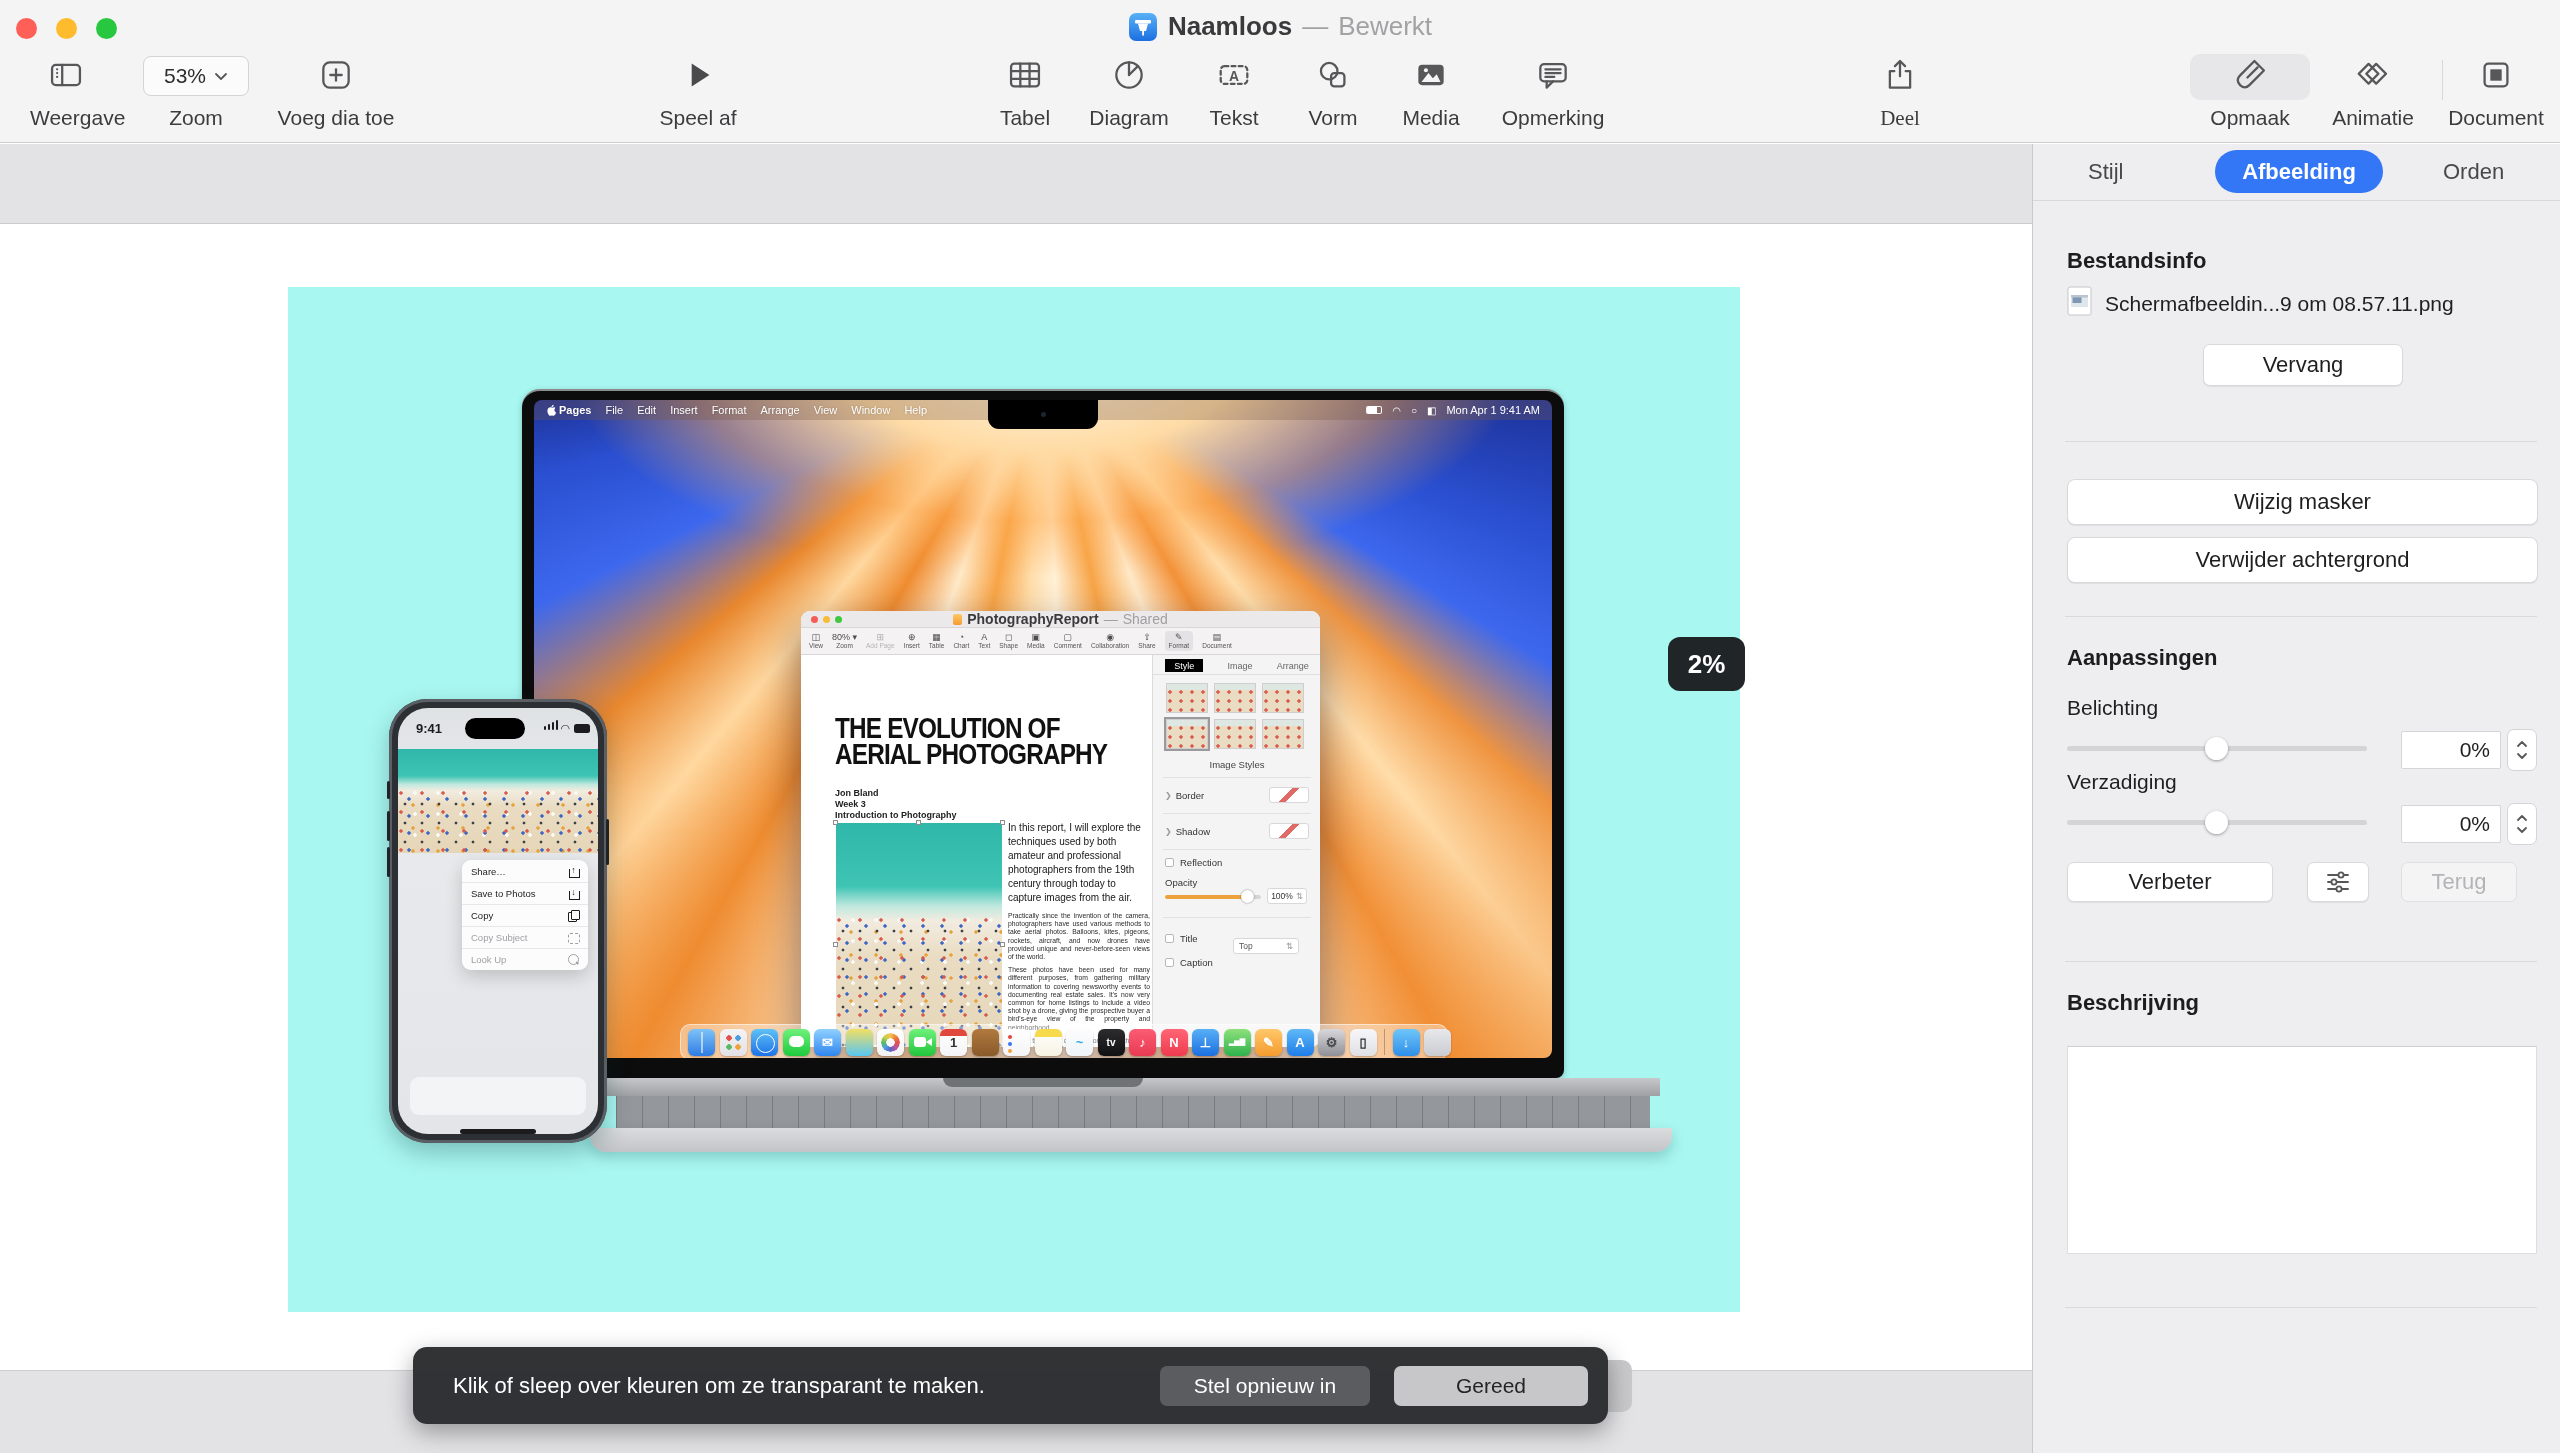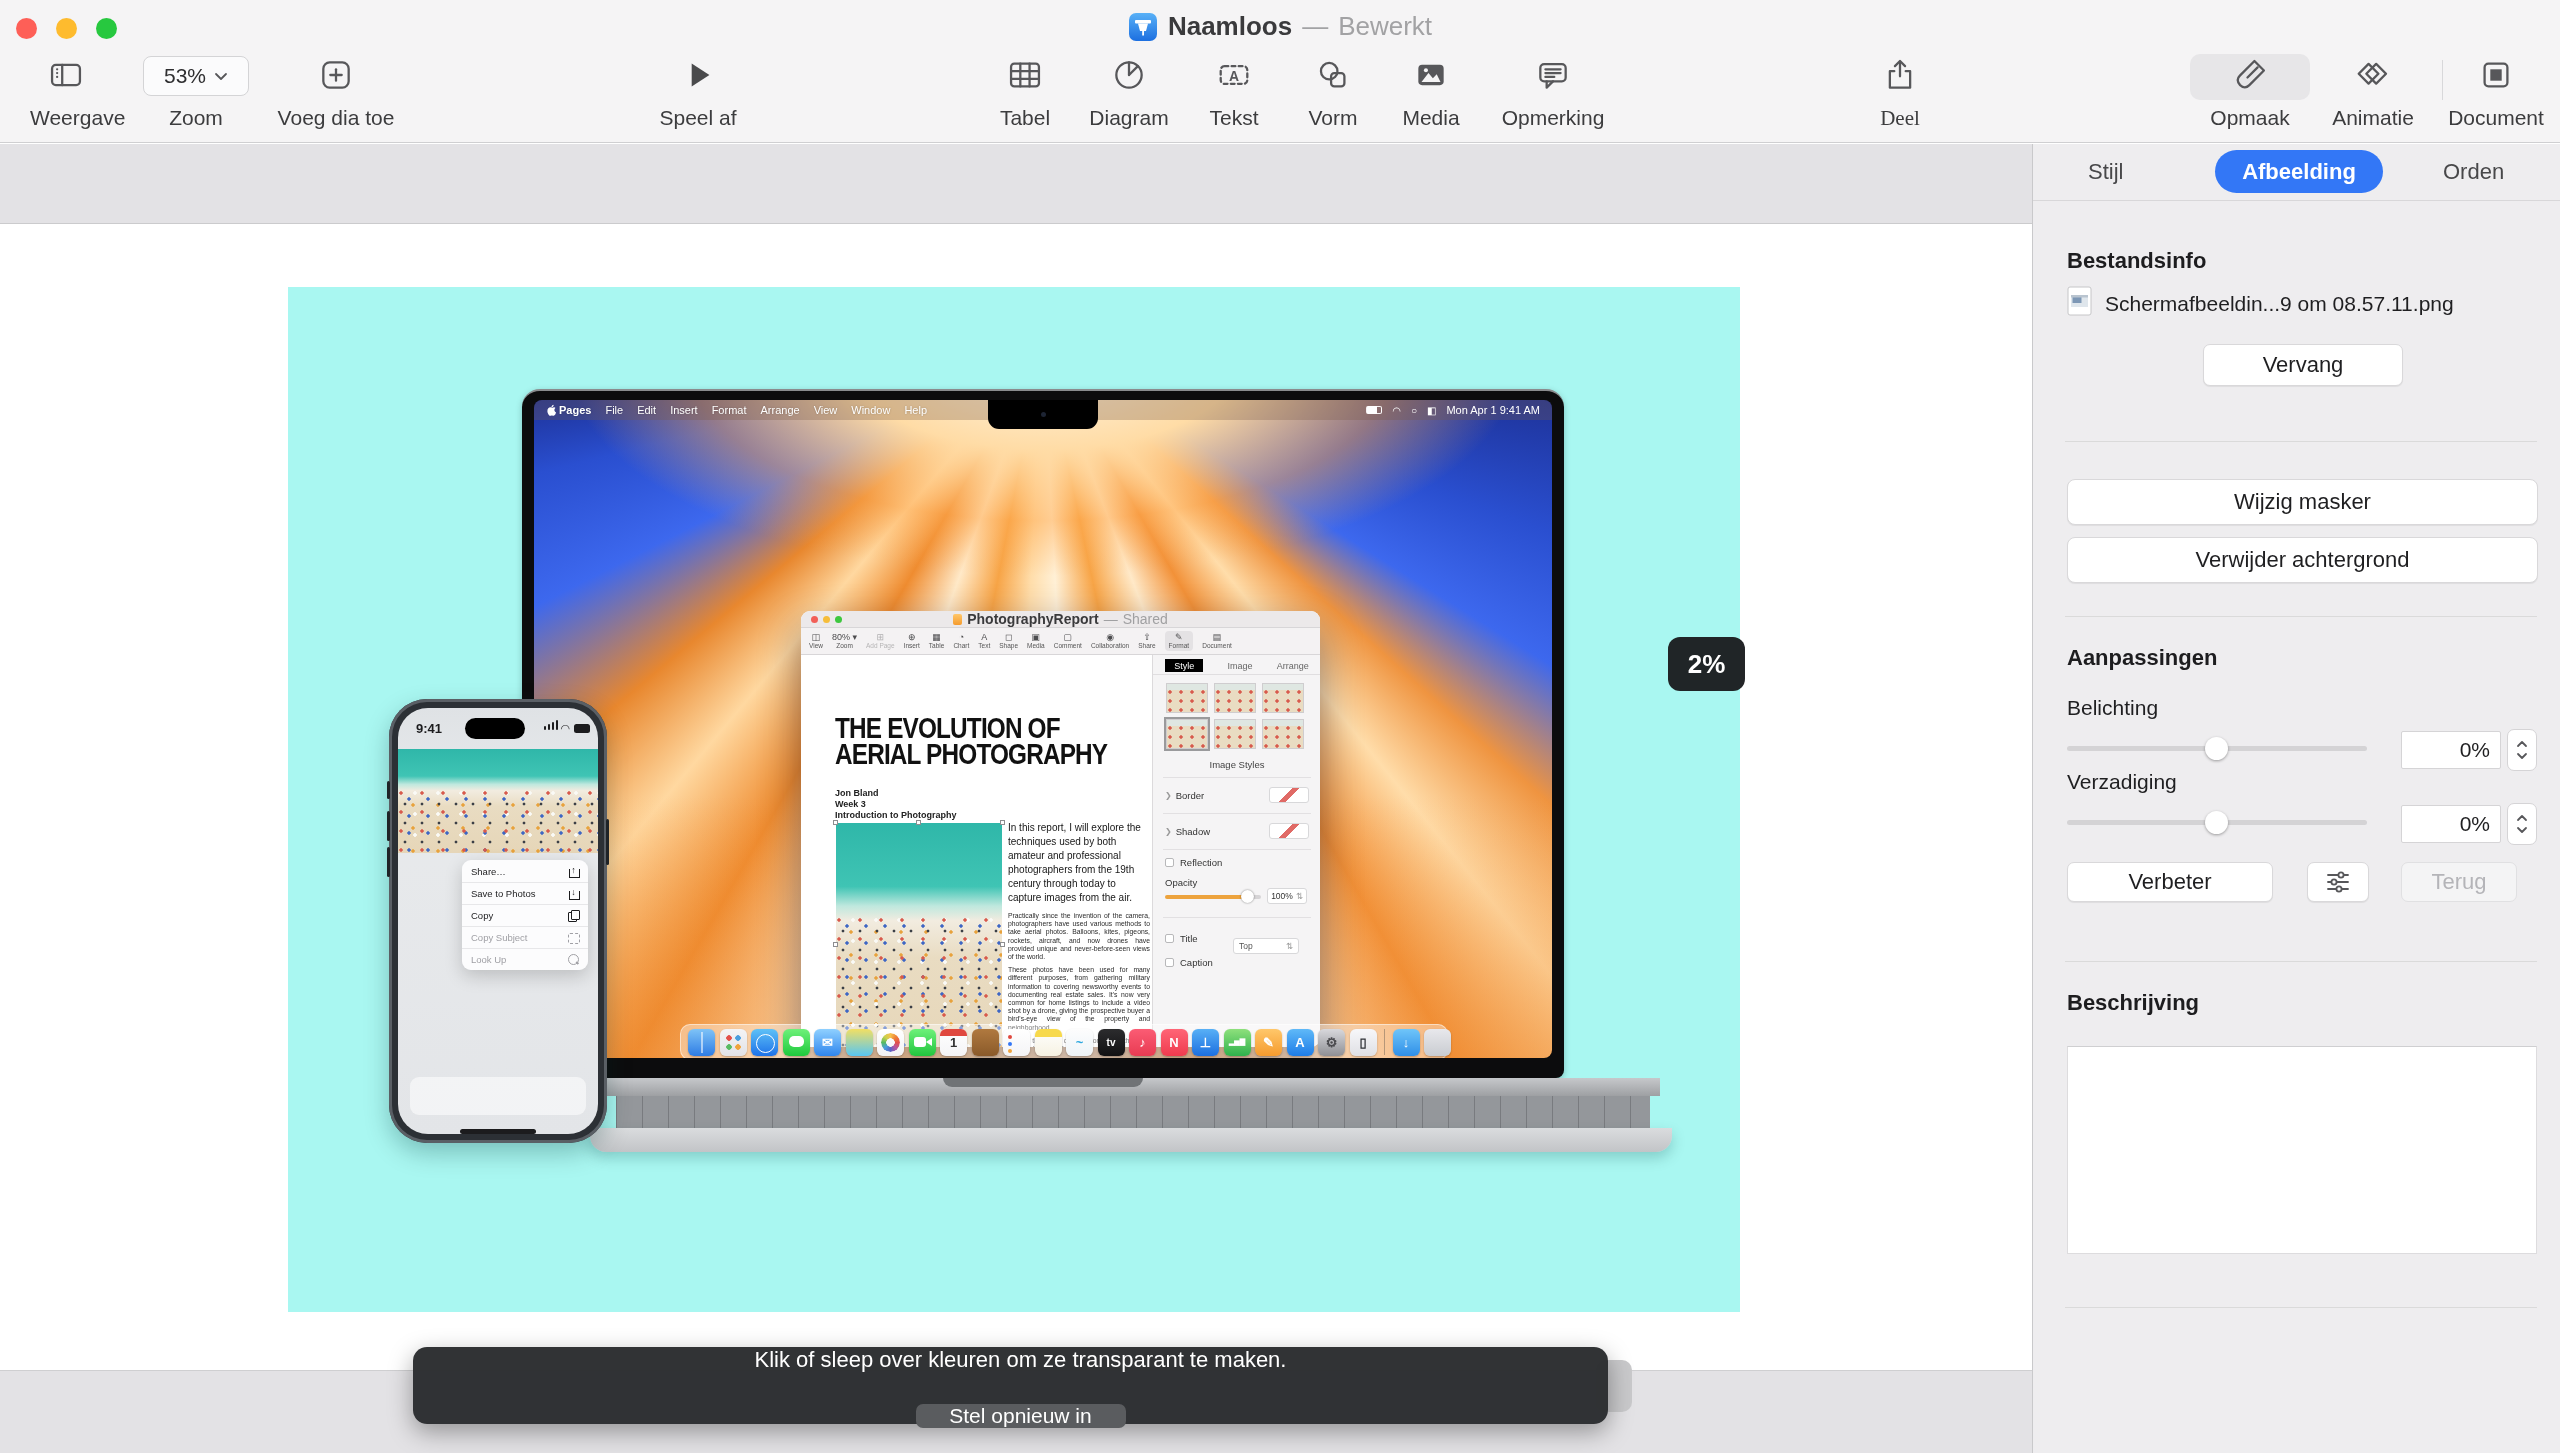--- a/index.html
+++ b/index.html
@@ -169,21 +169,21 @@
   #ip-home { position:absolute; left:62px; top:421px; width:76px; height:4.5px; background:#1c1c1e; border-radius:3px; }
   .ip-btn { position:absolute; width:3px; background:#1f2327; border-radius:2px; }
 
   
   #pct-badge { position:absolute; left:1668px; top:637px; width:77px; height:54px; background:rgba(26,28,30,.96); border-radius:12px;
                display:flex; align-items:center; justify-content:center; color:#fff; font-size:26px; font-weight:600; z-index:30; }
 
   
   #toast-behind { position:absolute; left:1596px; top:1360px; width:36px; height:52px; background:#c9c9cb; border-radius:10px; z-index:28; }
   #toast { position:absolute; left:413px; top:1347px; width:1195px; height:77px; background:rgba(42,44,46,.97); border-radius:14px;
-           box-shadow:0 8px 24px rgba(0,0,0,.35); display:flex; align-items:center; padding:0 20px 0 40px; gap:31px; z-index:29;flex-direction:column; }
+           box-shadow:0 8px 24px rgba(0,0,0,.35); display:flex; align-items:center; padding:0 20px 0 40px; gap:24px; z-index:29; }
   #toast-msg { color:#fff; font-size:22px; flex:1; }
   #toast-reset { width:210px; height:40px; background:#5a5c5f; border-radius:7px; color:#fff; font-size:21px;
                  display:flex; align-items:center; justify-content:center; }
   #toast-done { width:194px; height:40px; background:#c7c7c9; border-radius:7px; color:#242426; font-size:21px;
                 display:flex; align-items:center; justify-content:center; }
 
   
   #sidebar { position:absolute; left:2032px; top:144px; width:528px; height:1309px; background:#eeedef; border-left:1px solid #c9c9cb; }
   #sb-tabs { position:absolute; left:0; top:0; width:528px; height:57px; border-bottom:1px solid #d8d7d9;
              display:flex; align-items:center; }

